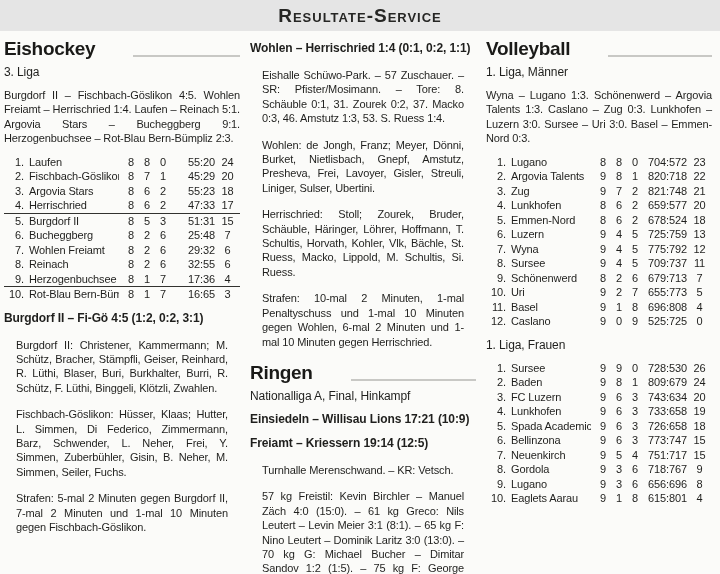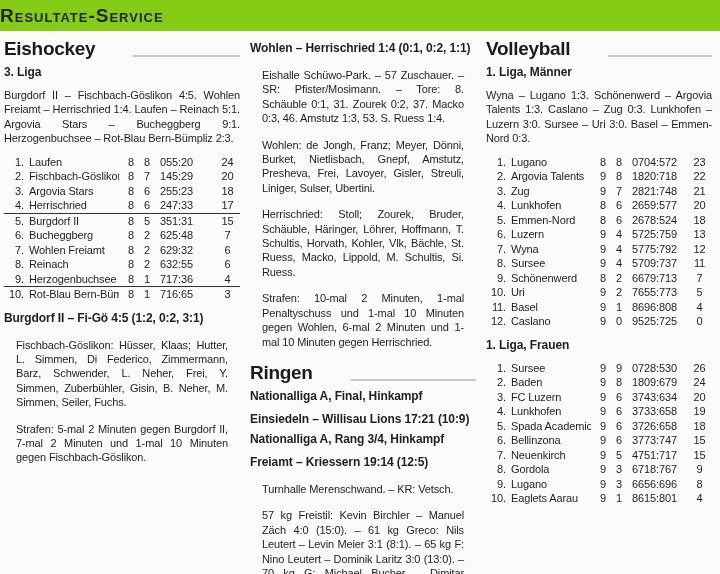--- a/index.html
+++ b/index.html
@@ -2,58 +2,58 @@
 <html><head>
 <meta charset="utf-8">
 <style>
   html,body{margin:0;padding:0;}
   body{
     width:720px;height:574px;overflow:hidden;
     background:#fbfbf9;color:#1f1f1d;
     font-family:"Liberation Sans",sans-serif;
   }
   .banner{
-    height:31px;background:#84cc16;
-    display:flex;align-items:center;justify-content:flex-start;
+    height:31px;background:#e5e5e5;
+    display:flex;align-items:center;justify-content:center;
   }
   .banner-title{
     font-weight:bold;font-size:19px;letter-spacing:1px;
     font-variant:small-caps;color:#262624;
   }
   .content{
     display:grid;grid-template-columns:236px 226px 226px;
     column-gap:10px;padding:7px 4px 0 4px;
   }
   .col{min-width:0;}
   .sechead{
     display:flex;align-items:baseline;
     font-size:19px;font-weight:bold;letter-spacing:-0.3px;
     margin:0 0 5px 0;line-height:22px;color:#1a1a18;gap:32px;
   }
   .sechead .rule{flex:1;height:2px;background:#c8c8c5;margin-left:6px;align-self:flex-end;margin-bottom:3px;}
   .sechead.mid{margin-top:13px;}
-  .sub{font-weight:bold;font-size:12px;margin:2px 0 9px 0;letter-spacing:-0.1px;}
+  .sub{font-weight:normal;font-size:12px;margin:2px 0 9px 0;letter-spacing:-0.1px;}
   .sub.spaced{}
   .matchhead{font-weight:bold;font-size:12px;letter-spacing:-0.1px;margin:9px 0 5px 0;line-height:15px;}
   .matchhead.top{margin-top:3px;}
   .body{
     font-size:11px;line-height:14.4px;letter-spacing:-0.12px;
     text-align:justify;margin:12px;
   }
   .lead{margin:0 0 9px 0;}
   .stable{margin:2px 0 9px 0;font-size:11px;letter-spacing:-0.12px;}
   .trow{display:flex;line-height:14.5px;white-space:nowrap;}
   .trow.sep{border-bottom:1px solid #32322f;}
   .cell{display:block;}
   .c-rank{width:20px;text-align:right;margin-right:5px;flex:none;}
   .c-team{flex:1;overflow:hidden;text-align:left;}
   .c-gp{width:15px;text-align:right;flex:none;}
   .c-w{width:16px;text-align:right;flex:none;}
   .c-l{width:16px;text-align:right;flex:none;}
-  .c-goals{width:49px;flex:none;}
+  .c-goals{width:49px;text-align:right;flex:none;}
   .c-pts{width:25px;text-align:center;flex:none;}
 </style>
 </head>
 <body>
 
 <div class="page">
 
   <header class="banner">
     <span class="banner-title">Resultate-Service</span>
   </header>
@@ -153,38 +153,38 @@
             <span class="cell c-rank">10.</span>
             <span class="cell c-team">Rot-Blau Bern-Bümpliz</span>
             <span class="cell c-gp">8</span>
             <span class="cell c-w">1</span>
             <span class="cell c-l">7</span>
             <span class="cell c-goals">16:65</span>
             <span class="cell c-pts">3</span>
           </div>
         </div>
       <div class="matchhead">Burgdorf II – Fi-Gö 4:5 (1:2, 0:2, 3:1)</div>
+      <p class="body">Burgdorf II: Christener, Kammermann; M. Schütz, Bracher, Stämpfli, Geiser, Reinhard, R. Lüthi, Blaser, Buri, Burkhalter, Burri, R. Schütz, F. Lüthi, Binggeli, Klötzli, Zwahlen.</p>
       <p class="body">Fischbach-Göslikon: Hüsser, Klaas; Hutter, L. Simmen, Di Federico, Zimmermann, Barz, Schwender, L. Neher, Frei, Y. Simmen, Zuberbühler, Gisin, B. Neher, M. Simmen, Seiler, Fuchs.</p>
       <p class="body">Strafen: 5-mal 2 Minuten gegen Burgdorf II, 7-mal 2 Minuten und 1-mal 10 Minuten gegen Fischbach-Göslikon.</p>
     </section>
 
     <section class="col">
       <div class="matchhead top">Wohlen – Herrischried 1:4 (0:1, 0:2, 1:1)</div>
       <p class="body">Eishalle Schüwo-Park. – 57 Zuschauer. – SR: Pfister/Mosimann. – Tore: 8. Schäuble 0:1, 31. Zourek 0:2, 37. Macko 0:3, 46. Amstutz 1:3, 53. S. Ruess 1:4.</p>
       <p class="body">Wohlen: de Jongh, Franz; Meyer, Dönni, Burket, Nietlisbach, Gnepf, Amstutz, Presheva, Frei, Lavoyer, Gisler, Streuli, Liniger, Sulser, Ubertini.</p>
       <p class="body">Herrischried: Stoll; Zourek, Bruder, Schäuble, Häringer, Löhrer, Hoffmann, T. Schultis, Horvath, Kohler, Vlk, Bächle, St. Ruess, Macko, Lippold, M. Schultis, Si. Ruess.</p>
       <p class="body">Strafen: 10-mal 2 Minuten, 1-mal Penaltyschuss und 1-mal 10 Minuten gegen Wohlen, 6-mal 2 Minuten und 1-mal 10 Minuten gegen Herrischried.</p>
 
       <div class="sechead mid">
         <span>Ringen</span>
         <span class="rule"></span>
       </div>
       <div class="sub">Nationalliga A, Final, Hinkampf</div>
       <div class="matchhead">Einsiedeln – Willisau Lions 17:21 (10:9)</div>
-      <div class="sub spaced">Nationalliga A, Rang 3/4, Hinkampf</div>
       <div class="matchhead">Freiamt – Kriessern 19:14 (12:5)</div>
       <p class="body">Turnhalle Merenschwand. – KR: Vetsch.</p>
       <p class="body">57 kg Freistil: Kevin Birchler – Manuel Zäch 4:0 (15:0). – 61 kg Greco: Nils Leutert – Levin Meier 3:1 (8:1). – 65 kg F: Nino Leutert – Dominik Laritz 3:0 (13:0). – 70 kg G: Michael Bucher – Dimitar Sandov 1:2 (1:5). – 75 kg F: George Bucur – Sandro Hungerbühler 2:1 (5:4). – 75 kg G: Saya Brunner – Dorien Hutter 2:1 (3:1). – 80 kg F: Yves Müllhaupt – Robin Zwick 1:2 (2:6). – 86 kg G: Marc Weber – Ramon Betschart 1:3 (1:9). – 97 kg F: Kimi Käppeli – Damian Dietsche 2:1 (3:1). – 130 kg G: Nikita Gerasymenko – Fabio Dietsche 0:3 (0:6).</p>
     </section>
 
     <section class="col">
       <div class="sechead">
         <span>Volleyball</span>
         <span class="rule"></span>
       </div>

